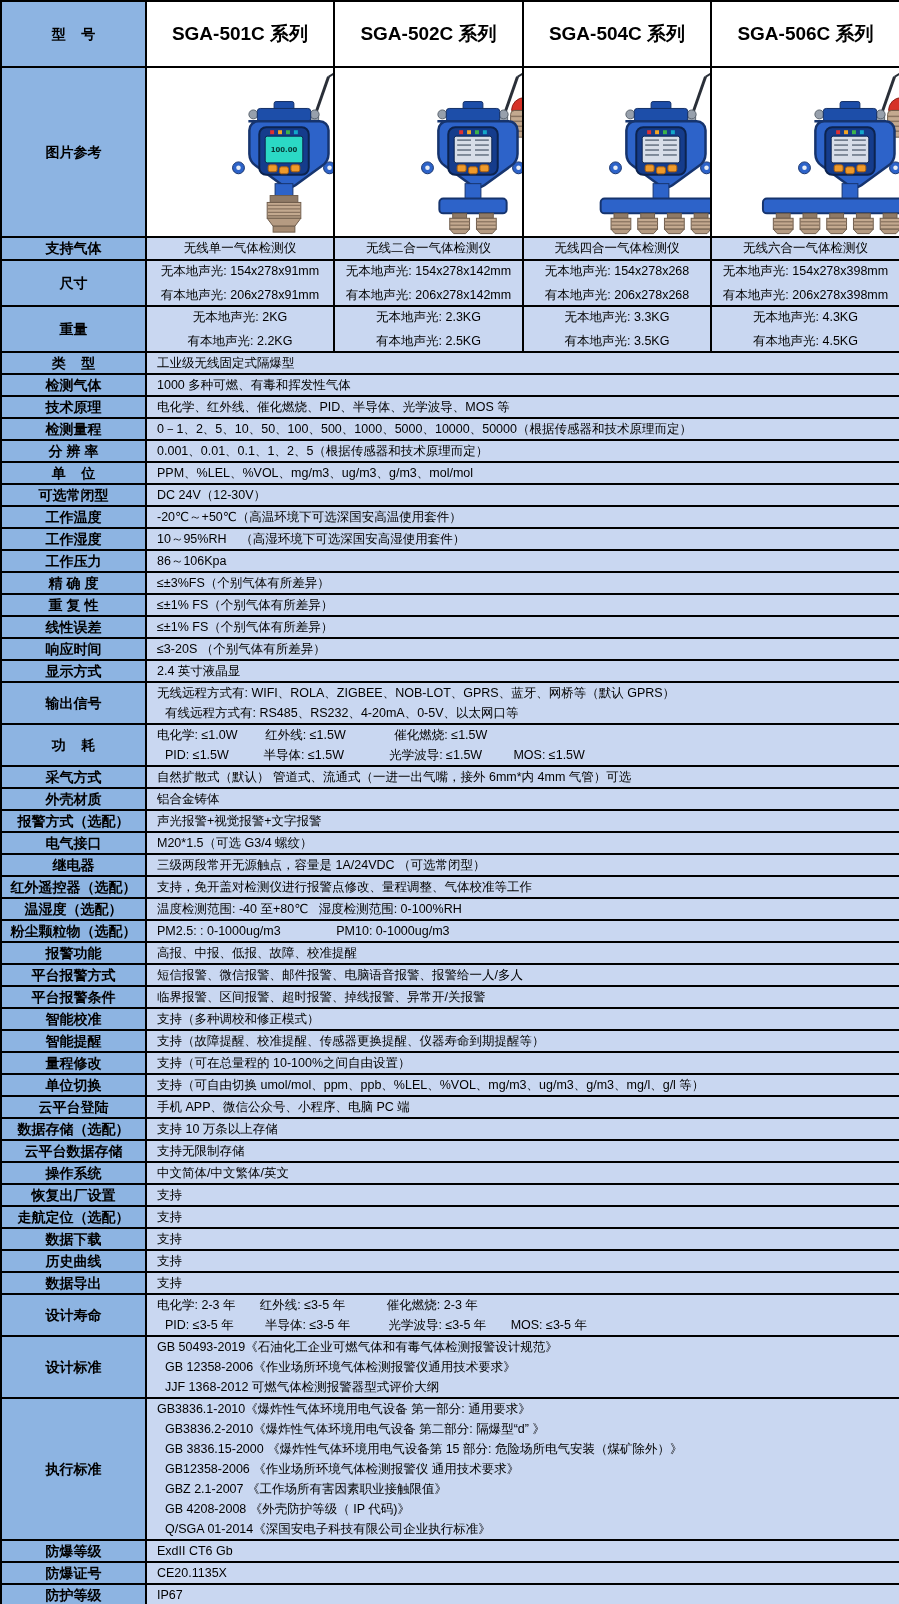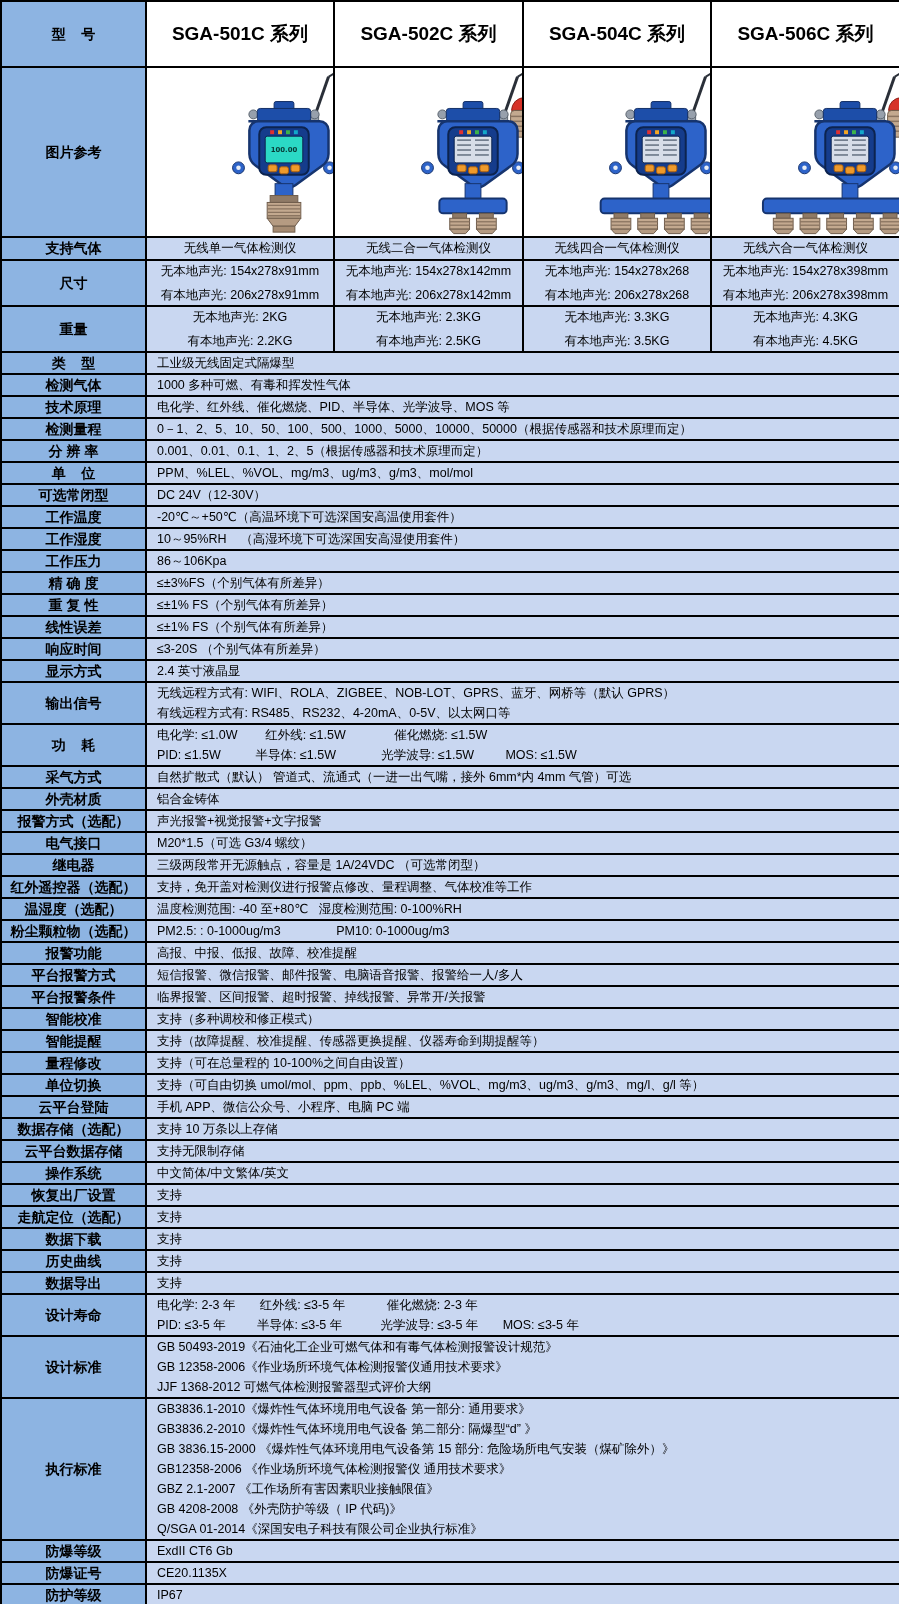--- a/index.html
+++ b/index.html
@@ -10,21 +10,21 @@
            white-space:pre-wrap;padding:2px 1px;line-height:15px;}
   td.model{background:var(--model-bg);font-weight:bold;font-size:19px;text-align:center;
            height:17px;padding:19px;}
   td.imgcell{background:var(--model-bg);padding:0;height:168px;}
   .devwrap{width:100%;height:168px;display:flex;align-items:center;justify-content:center;padding-left:44px;}
   td.value{background:var(--value-bg);font-size:12.5px;padding:2px 6px 2px 10px;text-align:left;}
   td.value.center{text-align:center;padding:2px;}
   td.sup{padding:1px 2px;}
   td.twol{padding:5px 2px;}
   .line{line-height:16px;white-space:pre-wrap;}
-  .line + .line{margin-top:4px;}
+  .line + .line{margin-top:4px;margin-left:8px;}
   .vline{line-height:16px;white-space:pre-wrap;}
   .vline + .vline{margin-top:8px;}
 </style>
 </head>
 <body>
 
 <div class="sheet">
   <table>
     <colgroup>
       <col style="width:145px">

